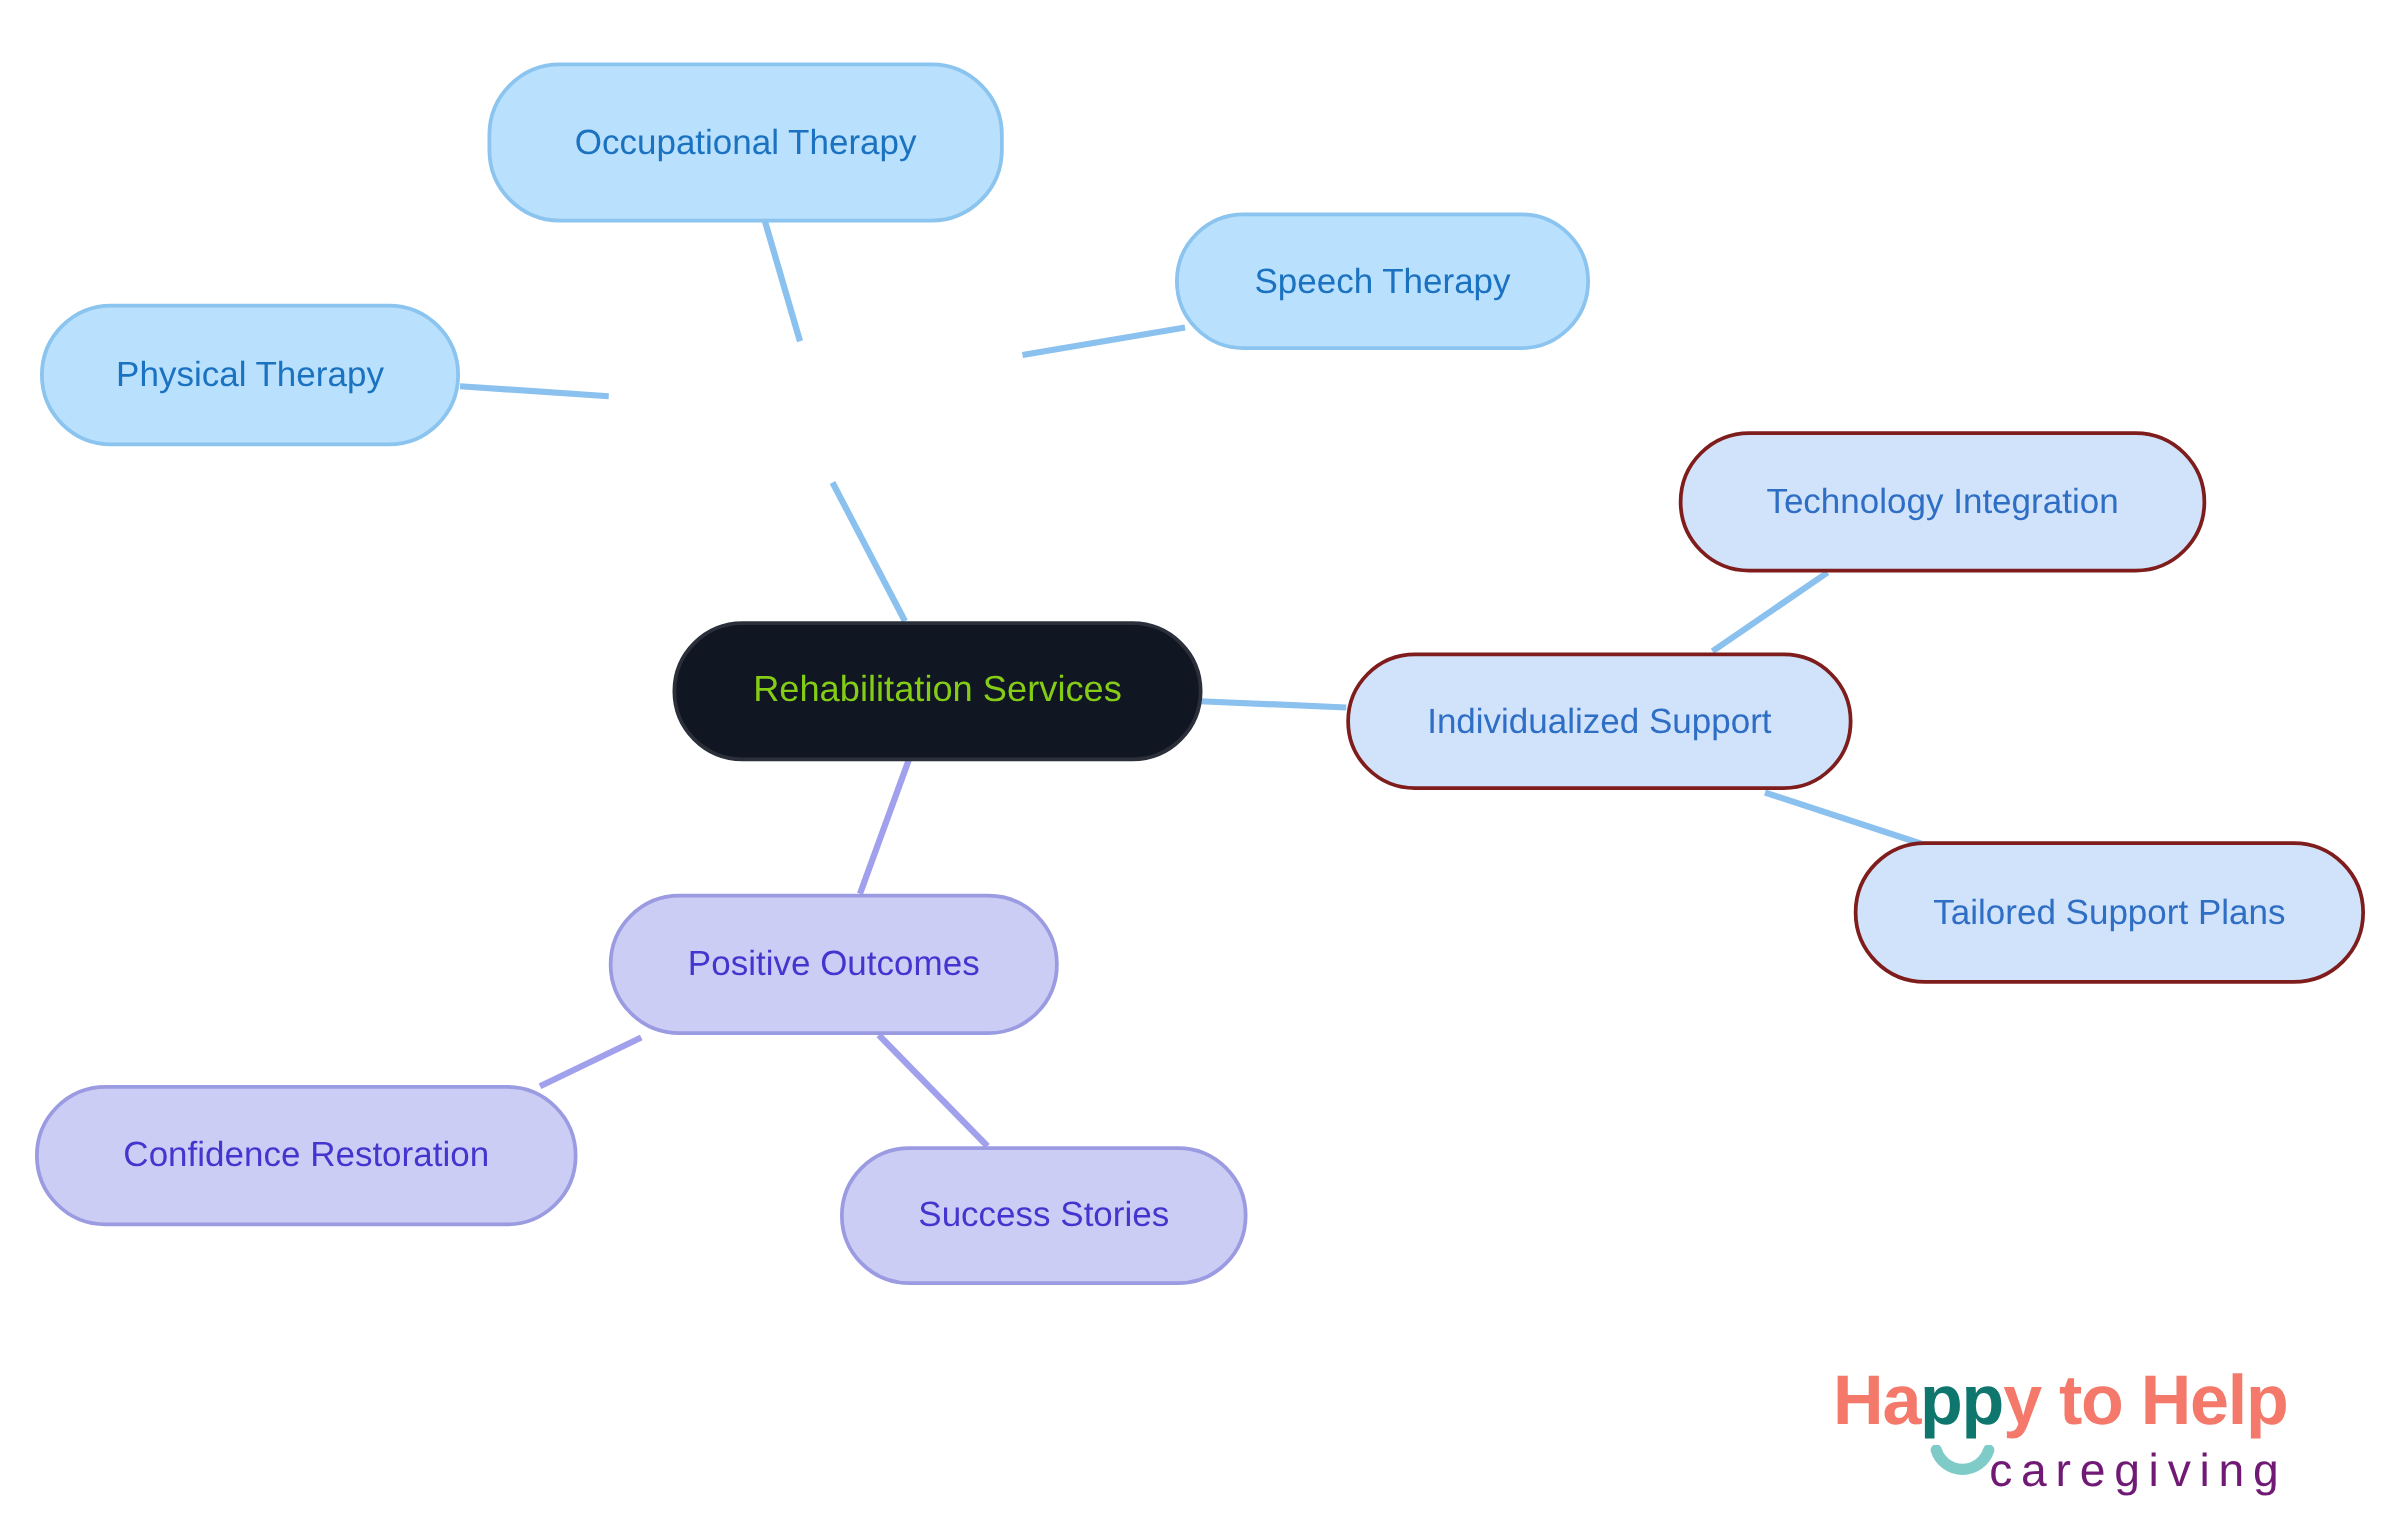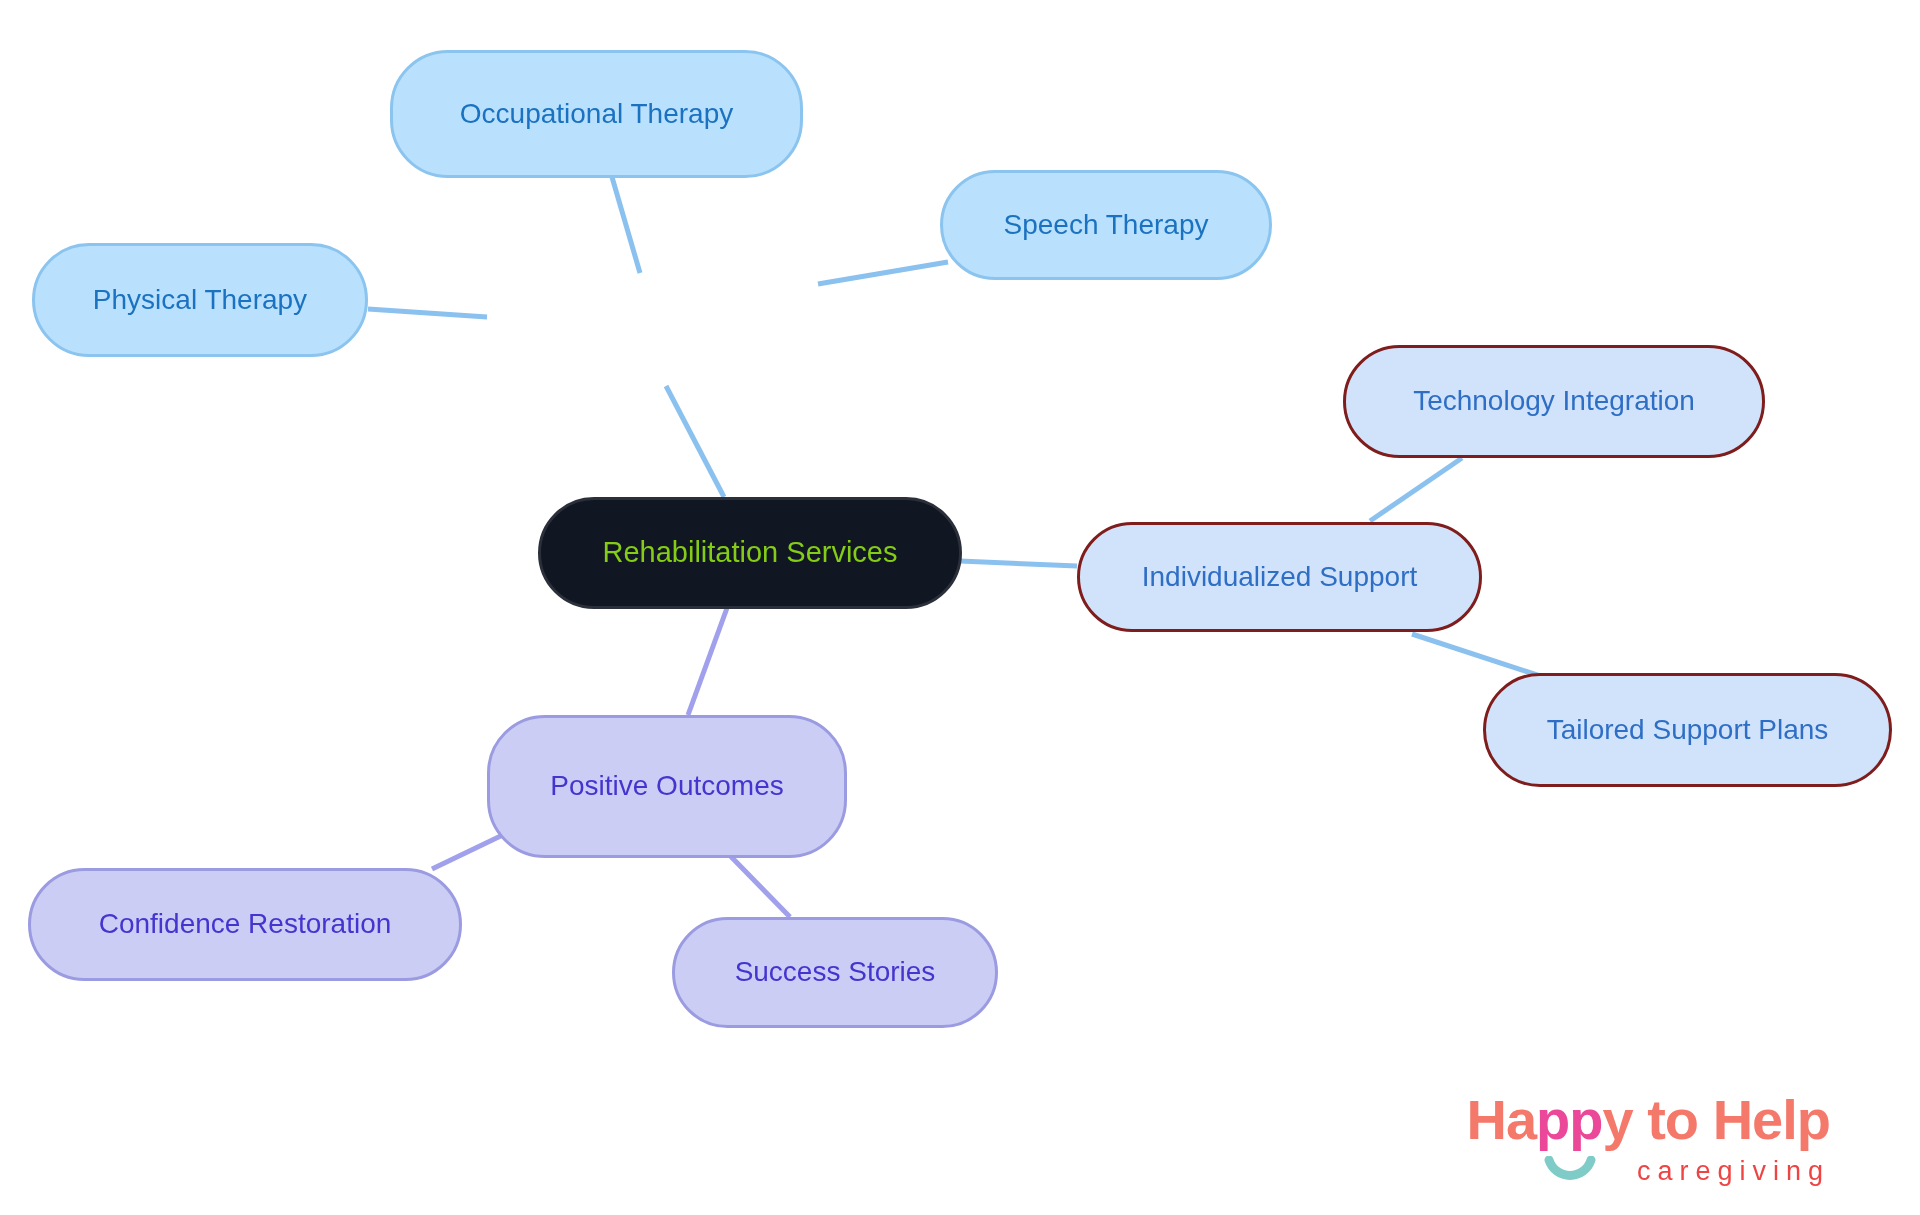--- a/index.html
+++ b/index.html
@@ -53,34 +53,34 @@
   }
   .logo-line1{
     font-size:56px;
     font-weight:bold;
     letter-spacing:-1px;
     color:#f4796b;
     white-space:pre;
     line-height:1;
   }
   .logo-pp{
-    color:#ec4899;
+    color:#0f766e;
     position:relative;
     display:inline-block;
   }
   .logo-smile{
     position:absolute;
     left:8px;
     bottom:-40px;
   }
   .logo-tagline{
     margin-top:10px;
-    font-size:27px;
+    font-size:37px;
     letter-spacing:7px;
-    color:#ef4444;
+    color:#701a75;
     line-height:1;
   }
 </style>
 </head>
 <body>
 
 <div class="canvas">
 
   <svg class="edges" viewBox="0 0 1920 1215">
     <line class="edge-blue" x1="607" y1="160" x2="640" y2="273"></line>
@@ -117,21 +117,21 @@
   </div>
 
   <div class="node node-support" style="left:1343px;top:345px;width:422px;height:113px;">
     <span>Technology Integration</span>
   </div>
 
   <div class="node node-support" style="left:1483px;top:673px;width:409px;height:114px;justify-content:center;">
     <span>Tailored Support Plans</span>
   </div>
 
-  <div class="node node-outcomes" style="left:487px;top:715px;width:360px;height:143px;">
+  <div class="node node-outcomes" style="left:487px;top:715px;width:360px;height:113px;">
     <span>Positive Outcomes</span>
   </div>
 
   <div class="node node-outcomes" style="left:28px;top:868px;width:434px;height:113px;">
     <span>Confidence Restoration</span>
   </div>
 
   <div class="node node-outcomes" style="left:672px;top:917px;width:326px;height:111px;">
     <span>Success Stories</span>
   </div>

